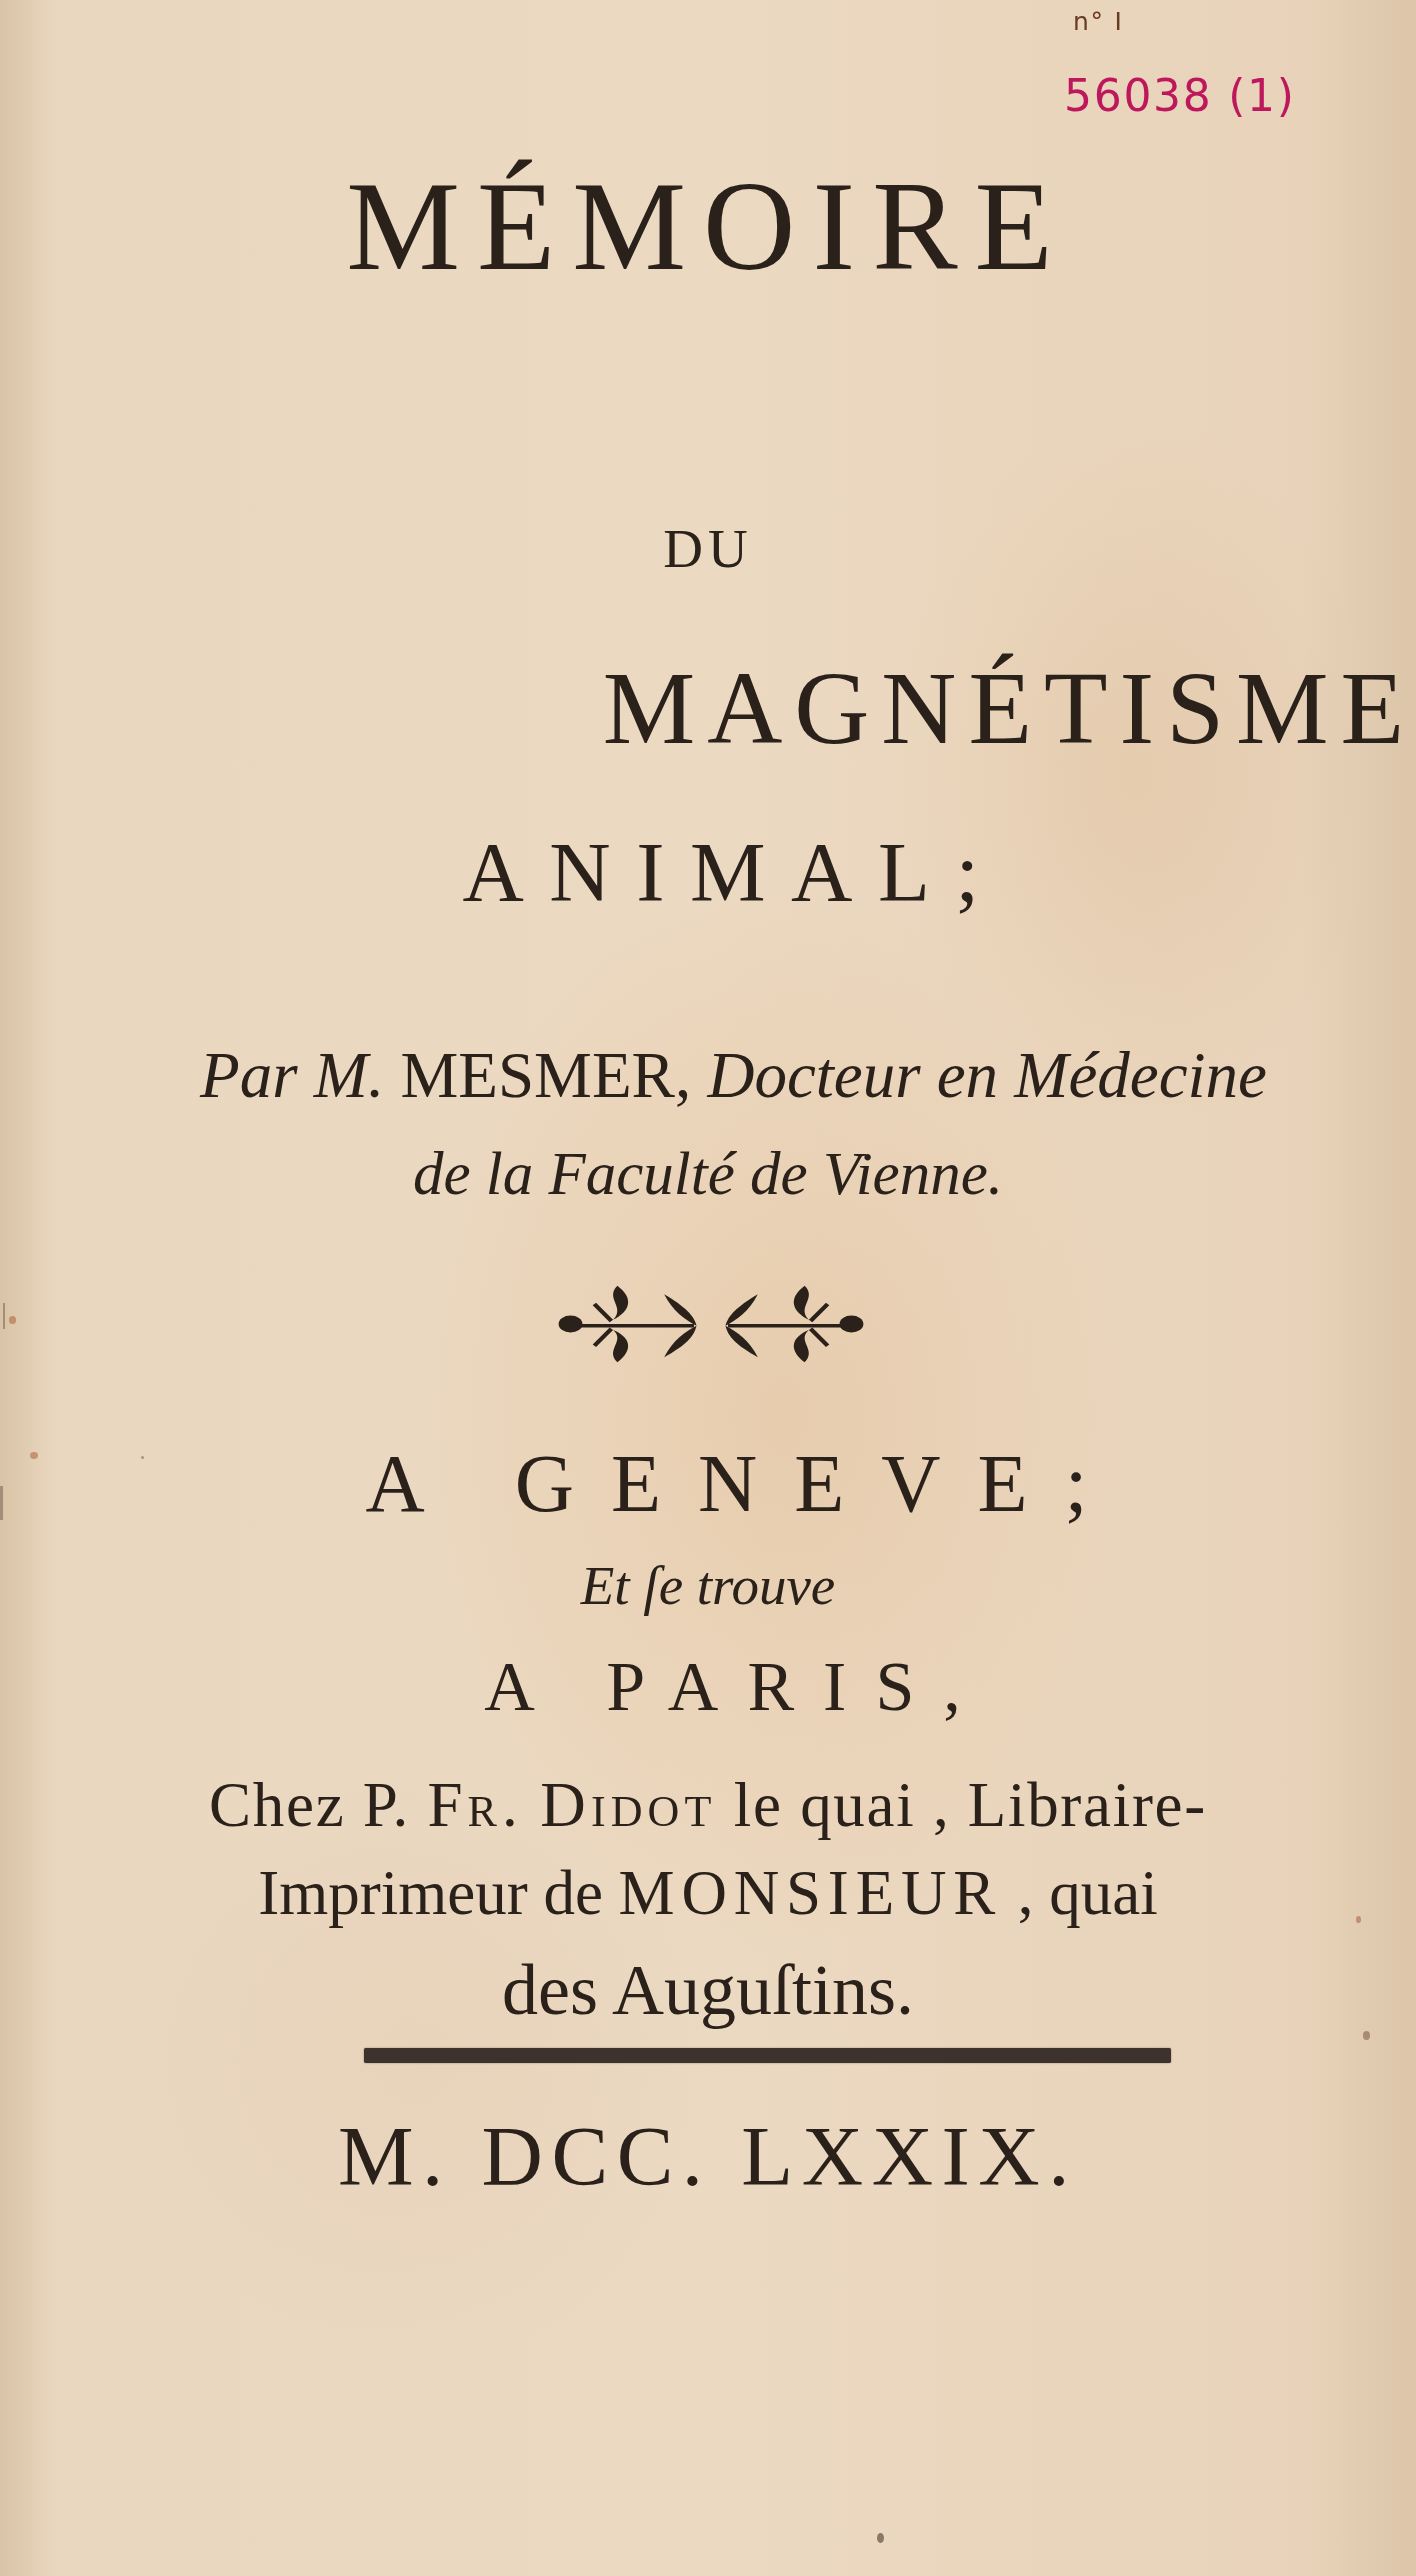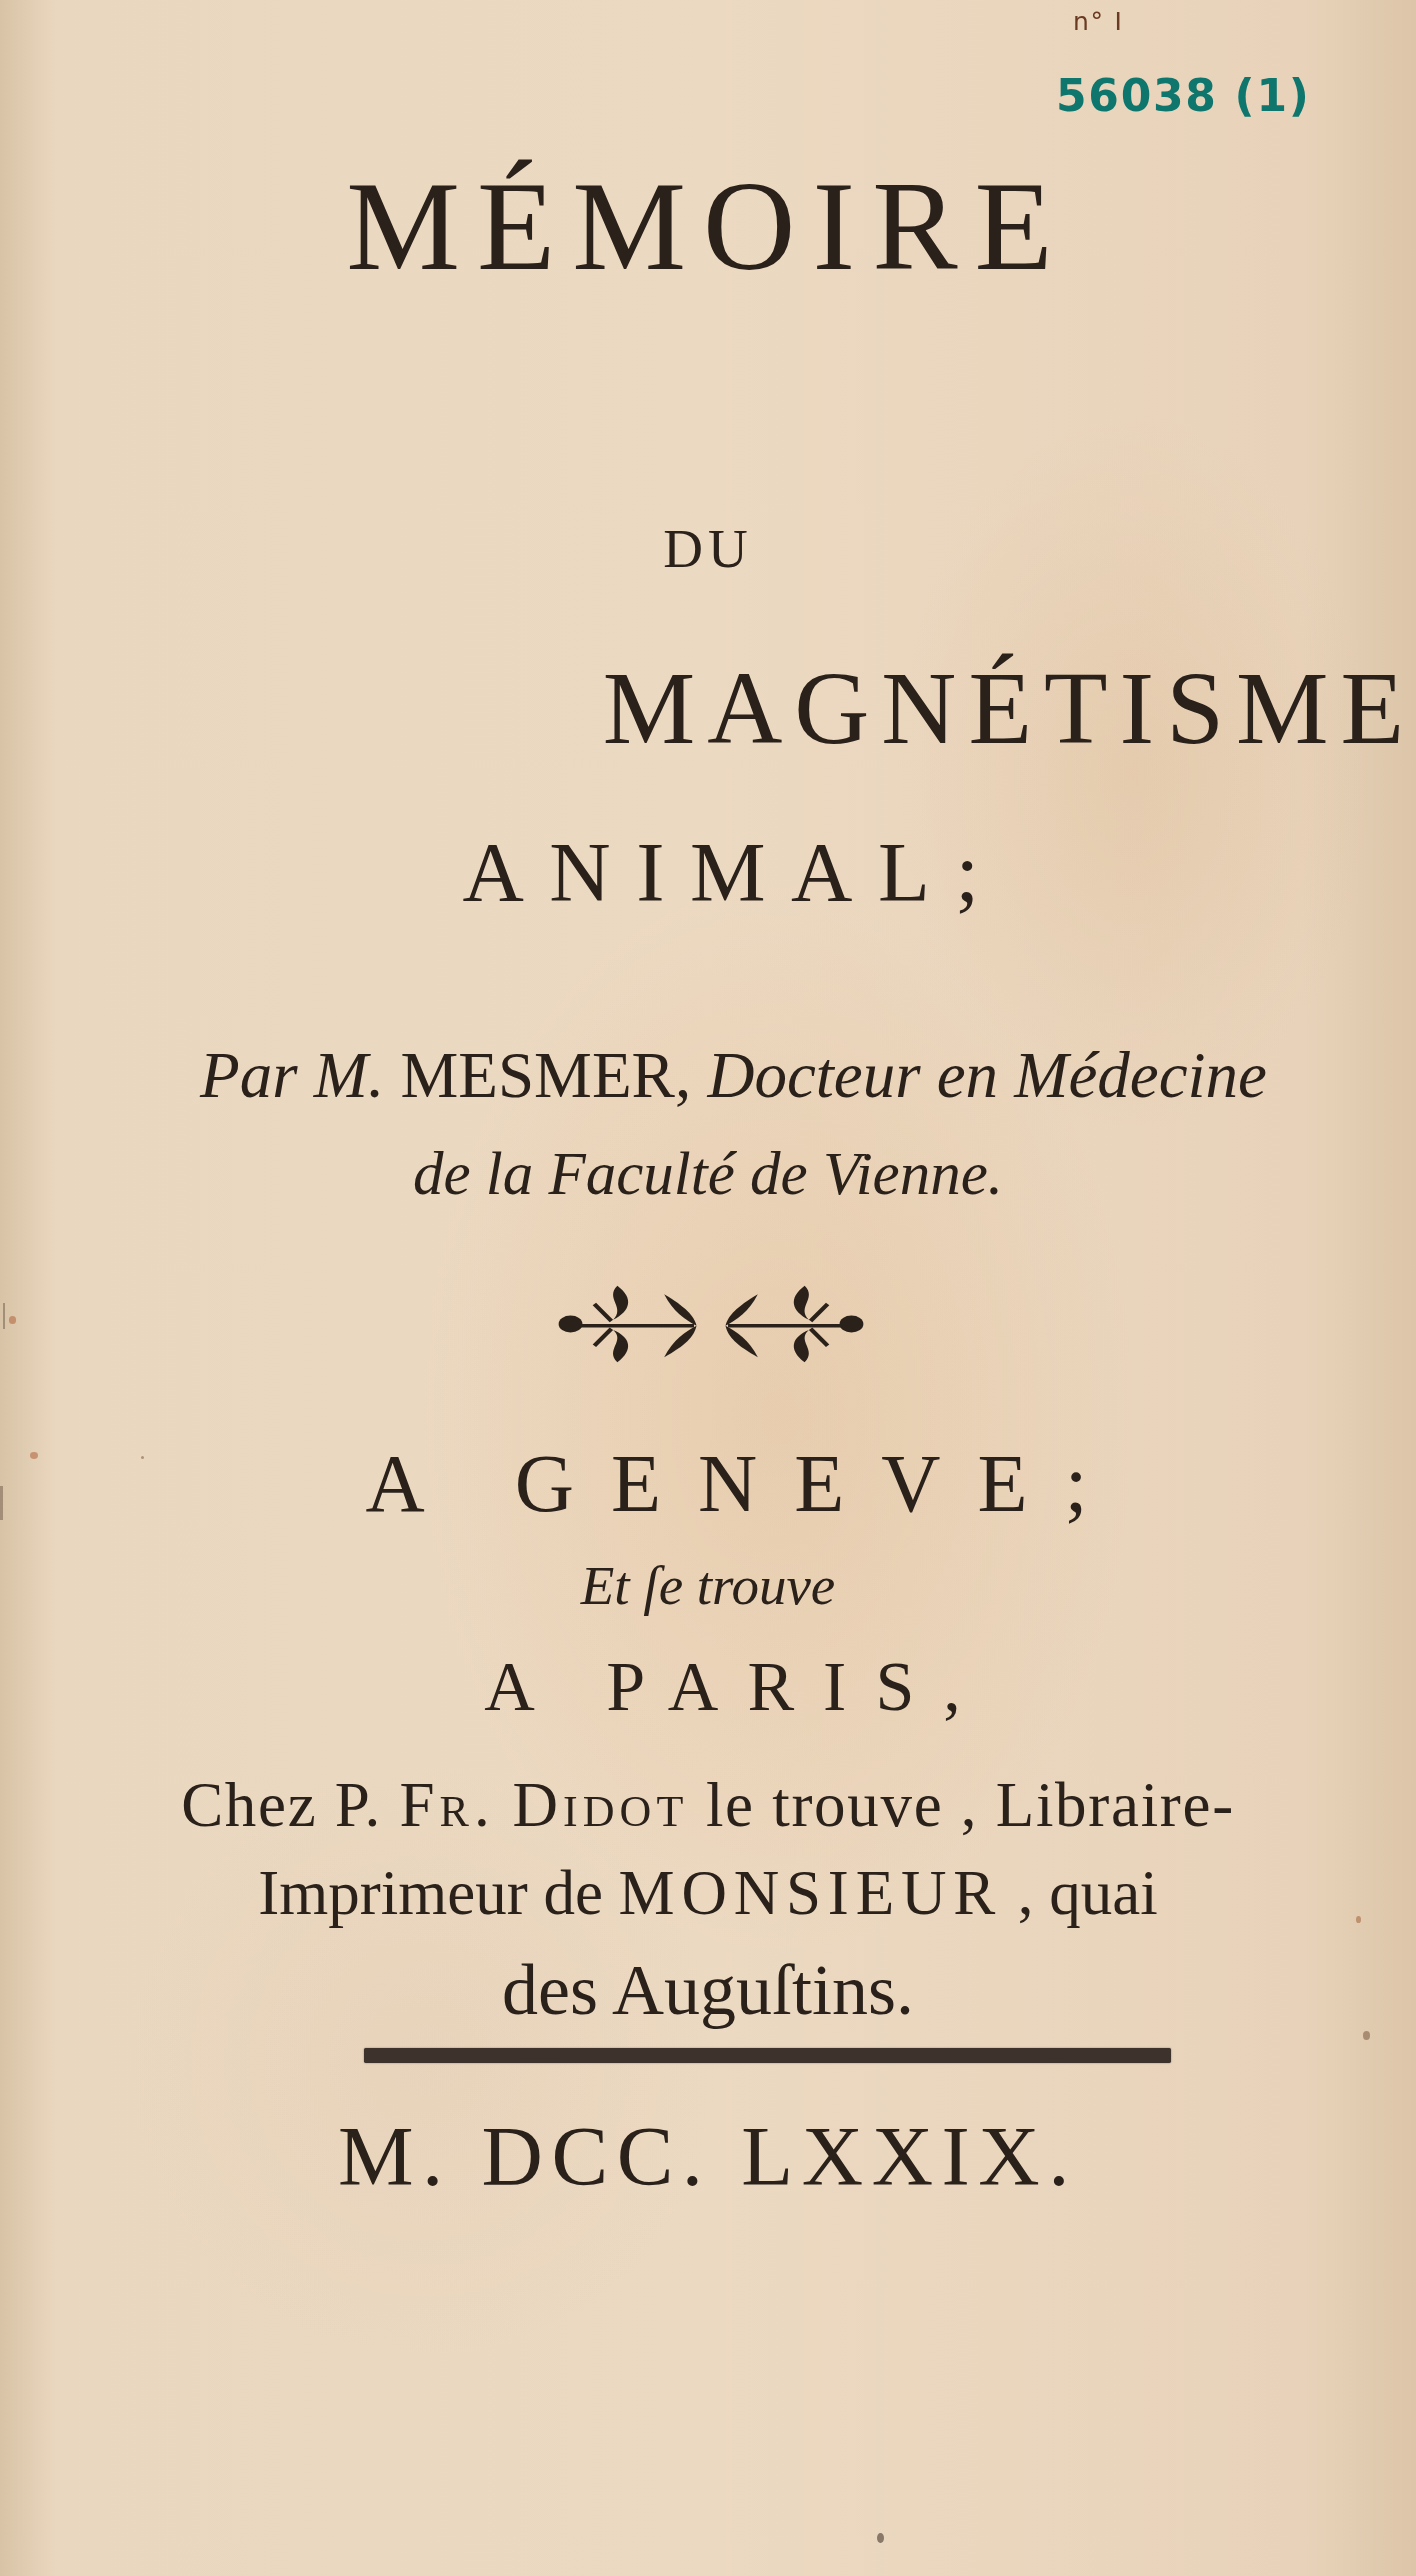--- a/index.html
+++ b/index.html
@@ -44,26 +44,25 @@
   .shelfmark .no {
     position: absolute;
     left: 17px;
     top: 6.8px;
     font-size: 25px;
     color: #6a3a22;
     letter-spacing: 1.7px;
   }
   .shelfmark .num {
     position: absolute;
-    left: 0px;
+    left: 8px;
     top: 70px;
     font-size: 44px;
-    color: #0f766e;
+    color: #be185d;
     letter-spacing: 1.7px;
-    font-weight: bold;
   }
 
   .t-memoire      { top: 162px; font-size: 128px; letter-spacing: 17px; text-align: center; }
   .t-sur          { top: 345px; font-size: 85px; letter-spacing: 8.5px; }
   .t-du           { top: 521px; font-size: 55px;  letter-spacing: 5.1px; }
   .t-magnetisme   { top: 656px; font-size: 104px; letter-spacing: 12px; text-align: right; }
   .t-animal       { top: 830px; font-size: 85px; letter-spacing: 25.5px; padding-left: 25.5px; }
   .t-par          { top: 1043px; font-size: 65px; padding-left: 25.5px; }
   .t-par i, .t-fac i, .t-et i { font-style: italic; }
   .t-fac          { top: 1143px; font-size: 61px; font-style: italic; }
@@ -157,21 +156,21 @@
   </svg>
 
   <div class="line t-geneve">A GENEVE;</div>
   <div class="line t-et">Et ſe trouve</div>
   <div class="line t-paris">A PARIS,</div>
 
   <div class="line t-chez">
     <span>Chez P.</span>
     <span class="sc">Fr.</span>
     <span class="sc">Didot</span>
-    <span>le trouve , Libraire-</span>
+    <span>le quai , Libraire-</span>
   </div>
   <div class="line t-imp">
     <span>Imprimeur de</span>
     <span class="caps">MONSIEUR</span>
     <span>, quai</span>
   </div>
   <div class="line t-des">des Auguſtins.</div>
 
   <div class="rule"></div>
   <div class="line t-year">M. DCC. LXXIX.</div>

